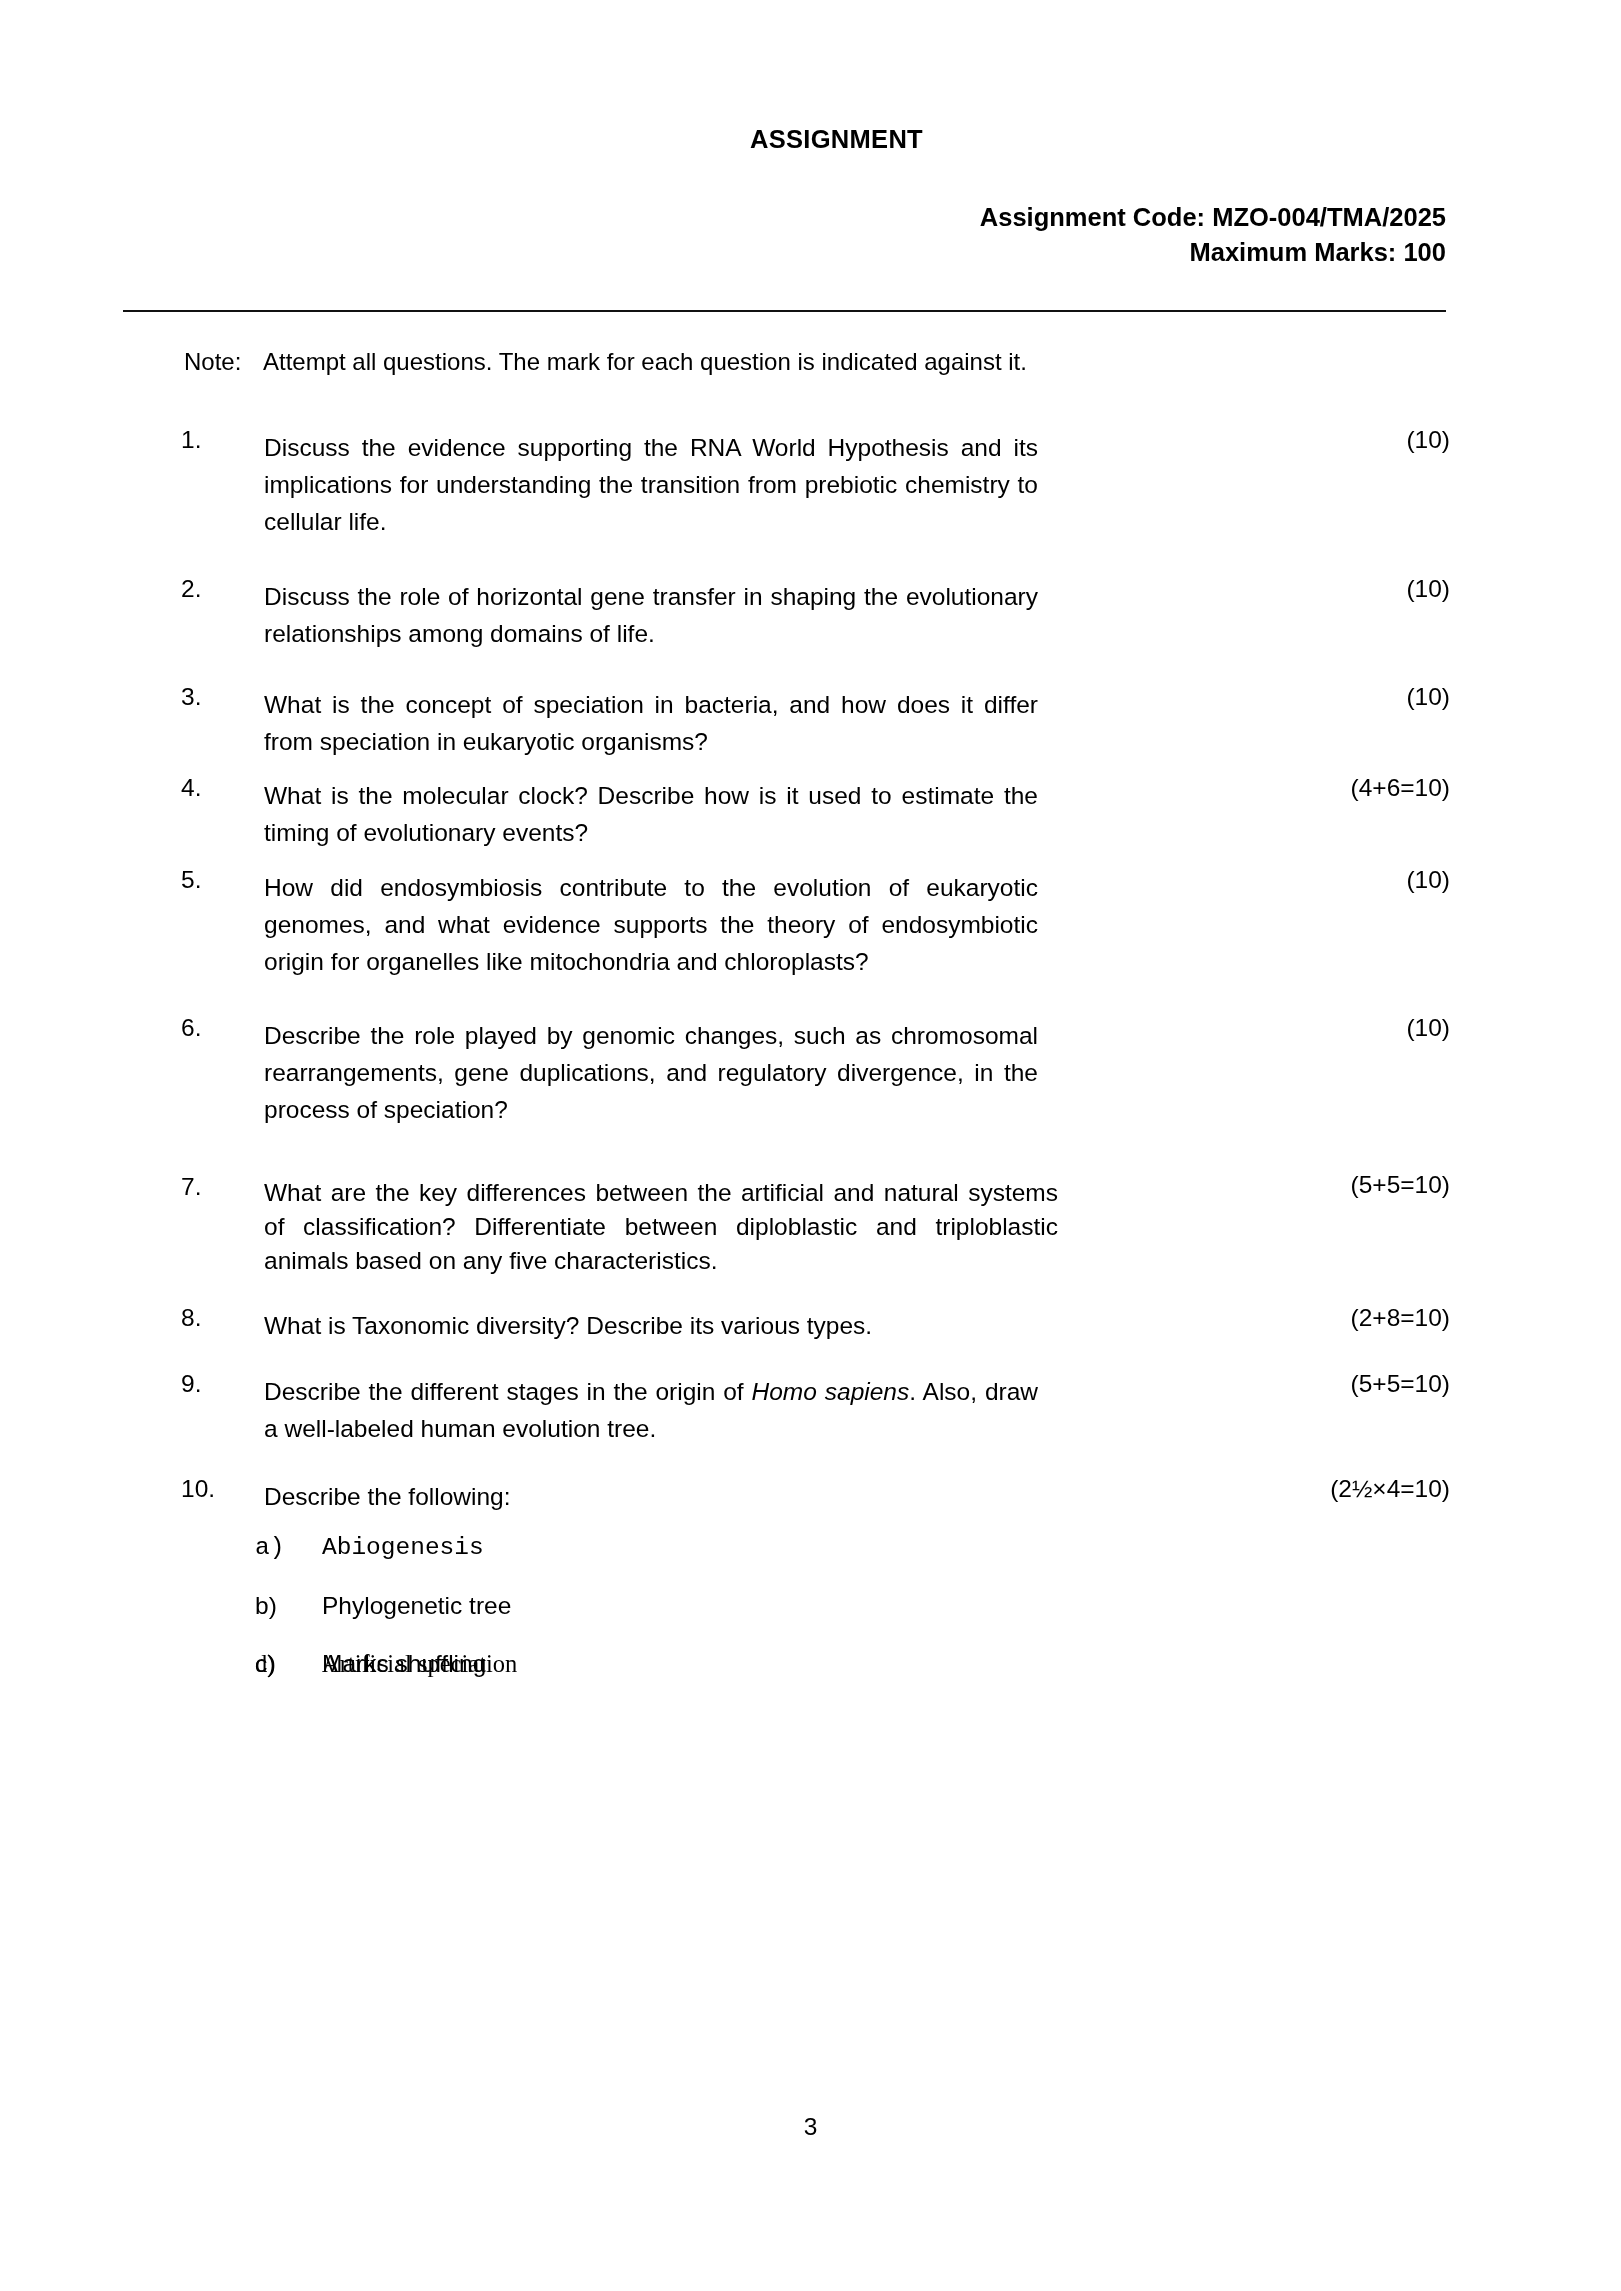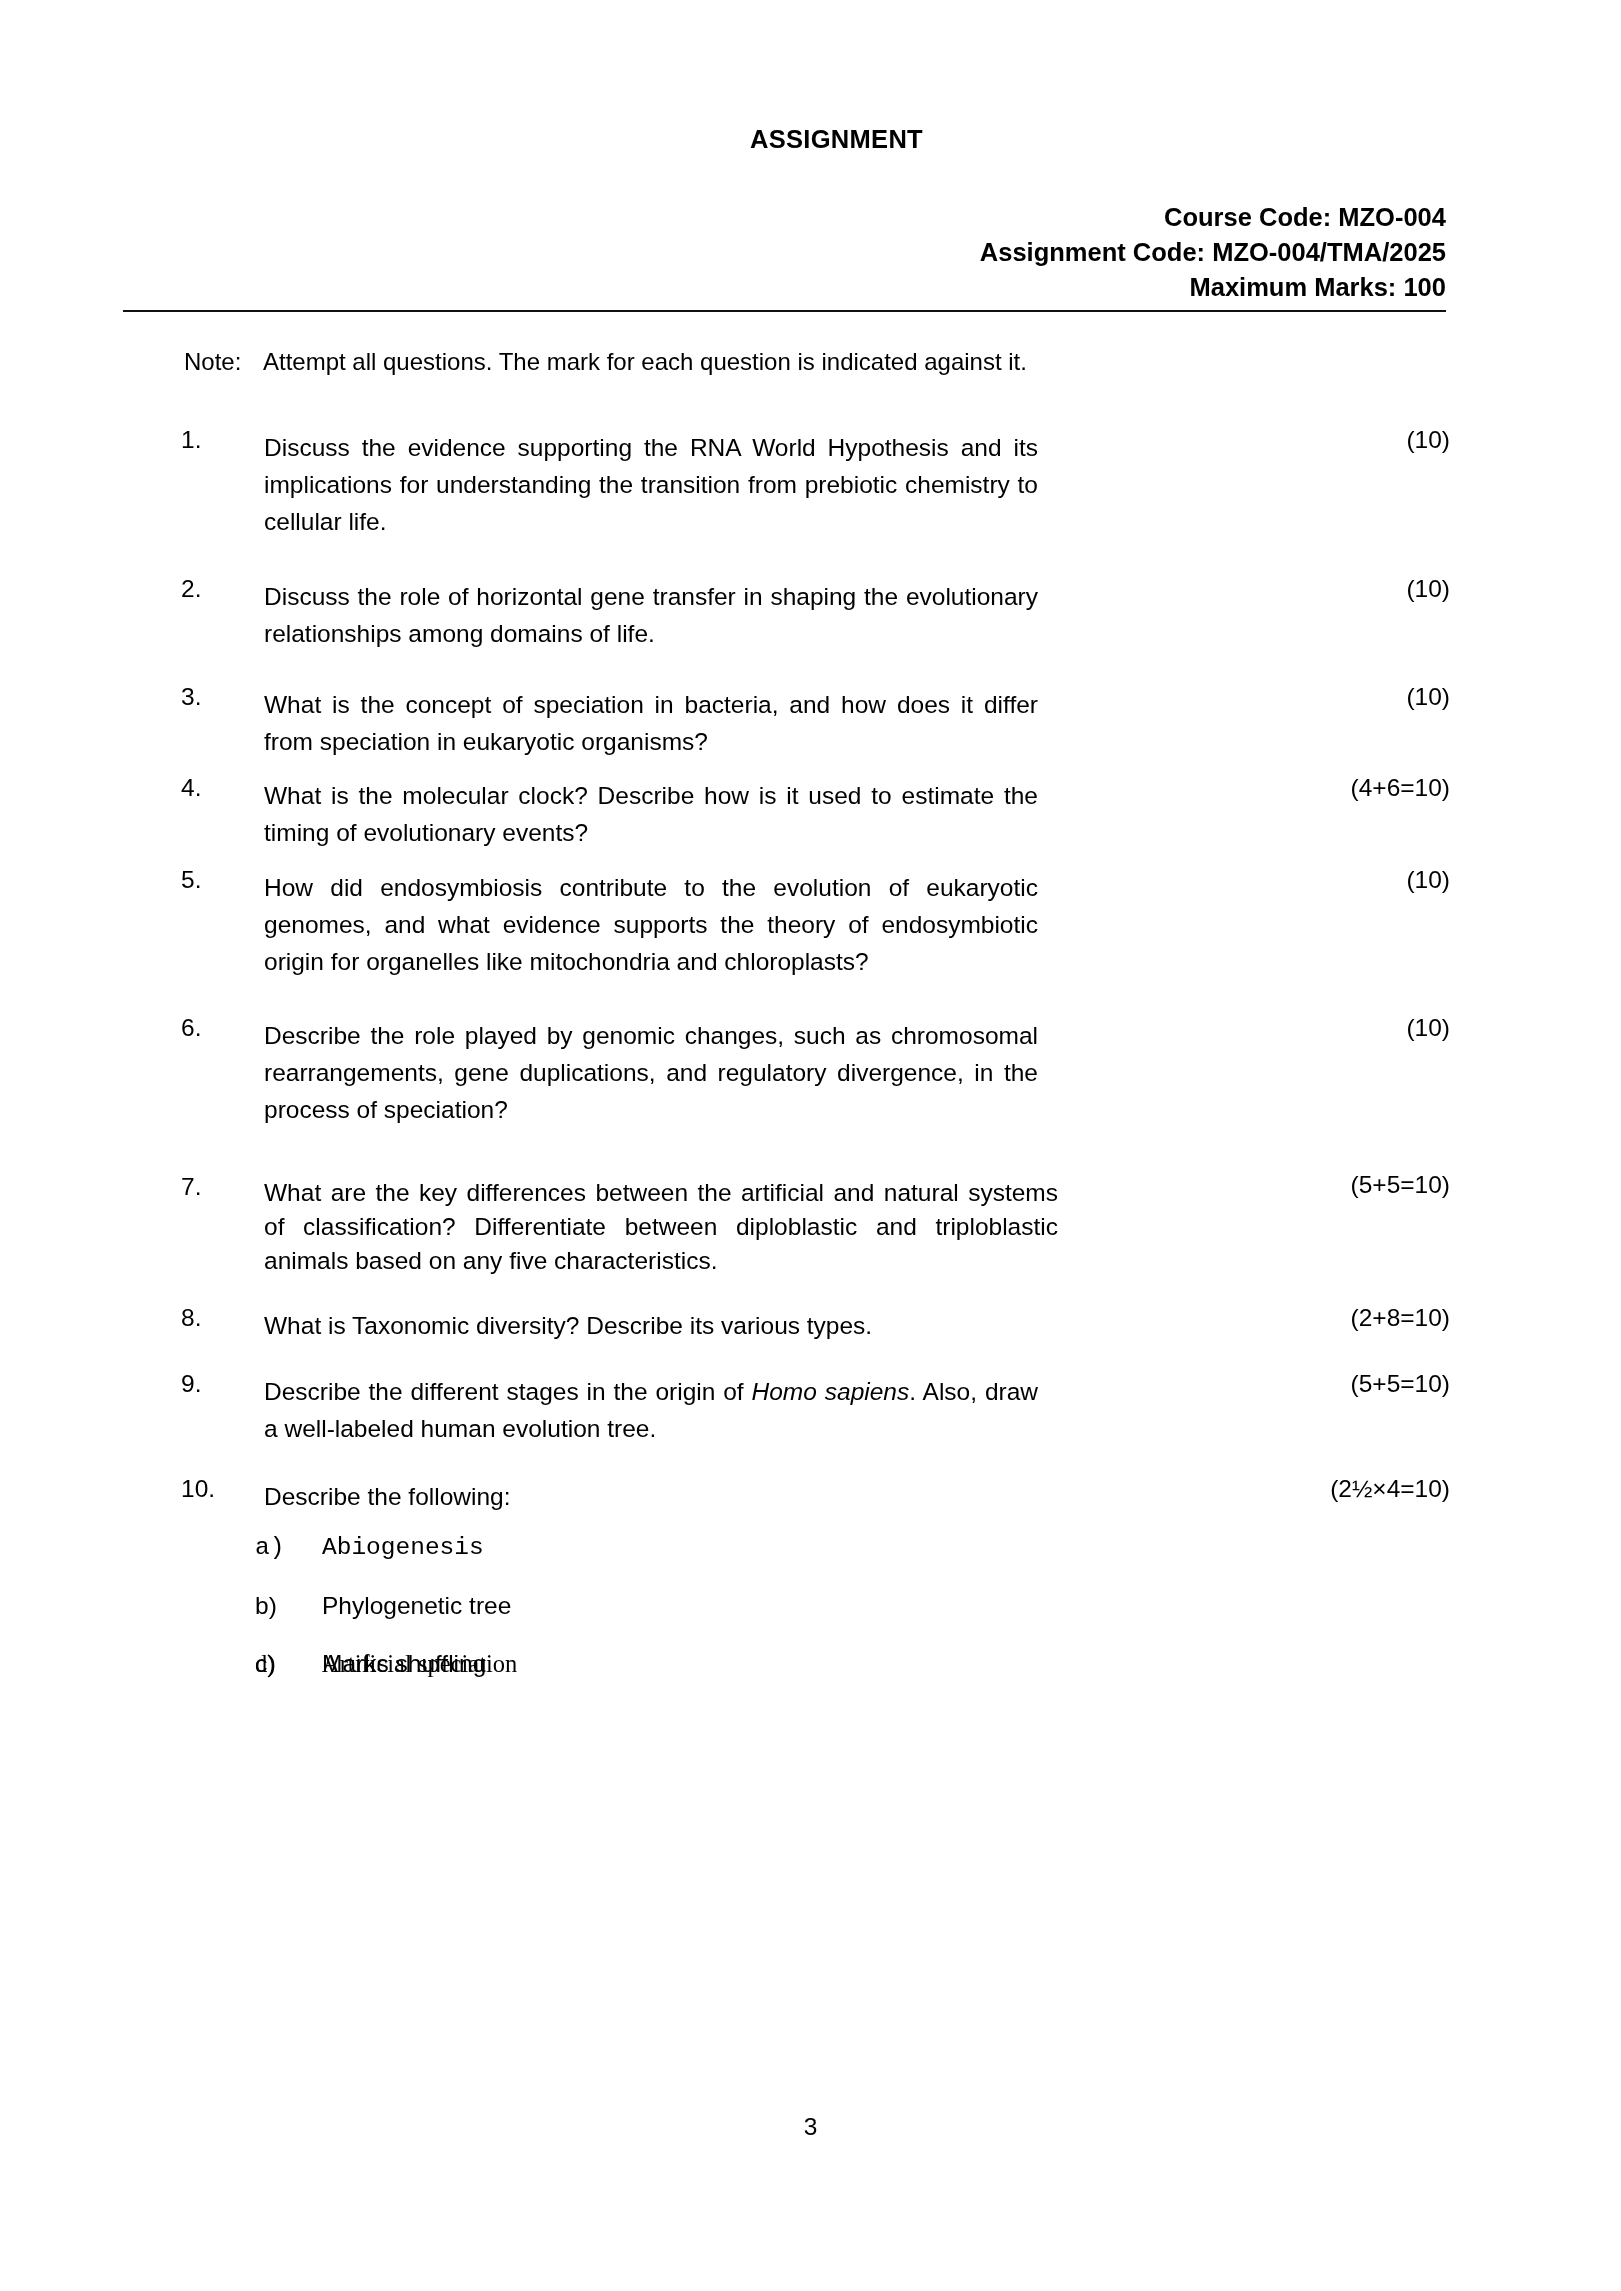--- a/index.html
+++ b/index.html
@@ -130,21 +130,20 @@
   }
 </style>
 </head>
 <body>
 
 <div class="page">
 
   <div class="doc-title">ASSIGNMENT</div>
 
   <div class="code-block">
-    <div>Course Code: MZO-004</div>
     <div>Assignment Code: MZO-004/TMA/2025</div>
     <div>Maximum Marks: 100</div>
   </div>
 
   <div class="header-rule"></div>
 
   <div class="note-row">
     <span class="note-label">Note:</span><span class="note-text">Attempt all questions. The mark for each question is indicated against it.</span>
   </div>
 

